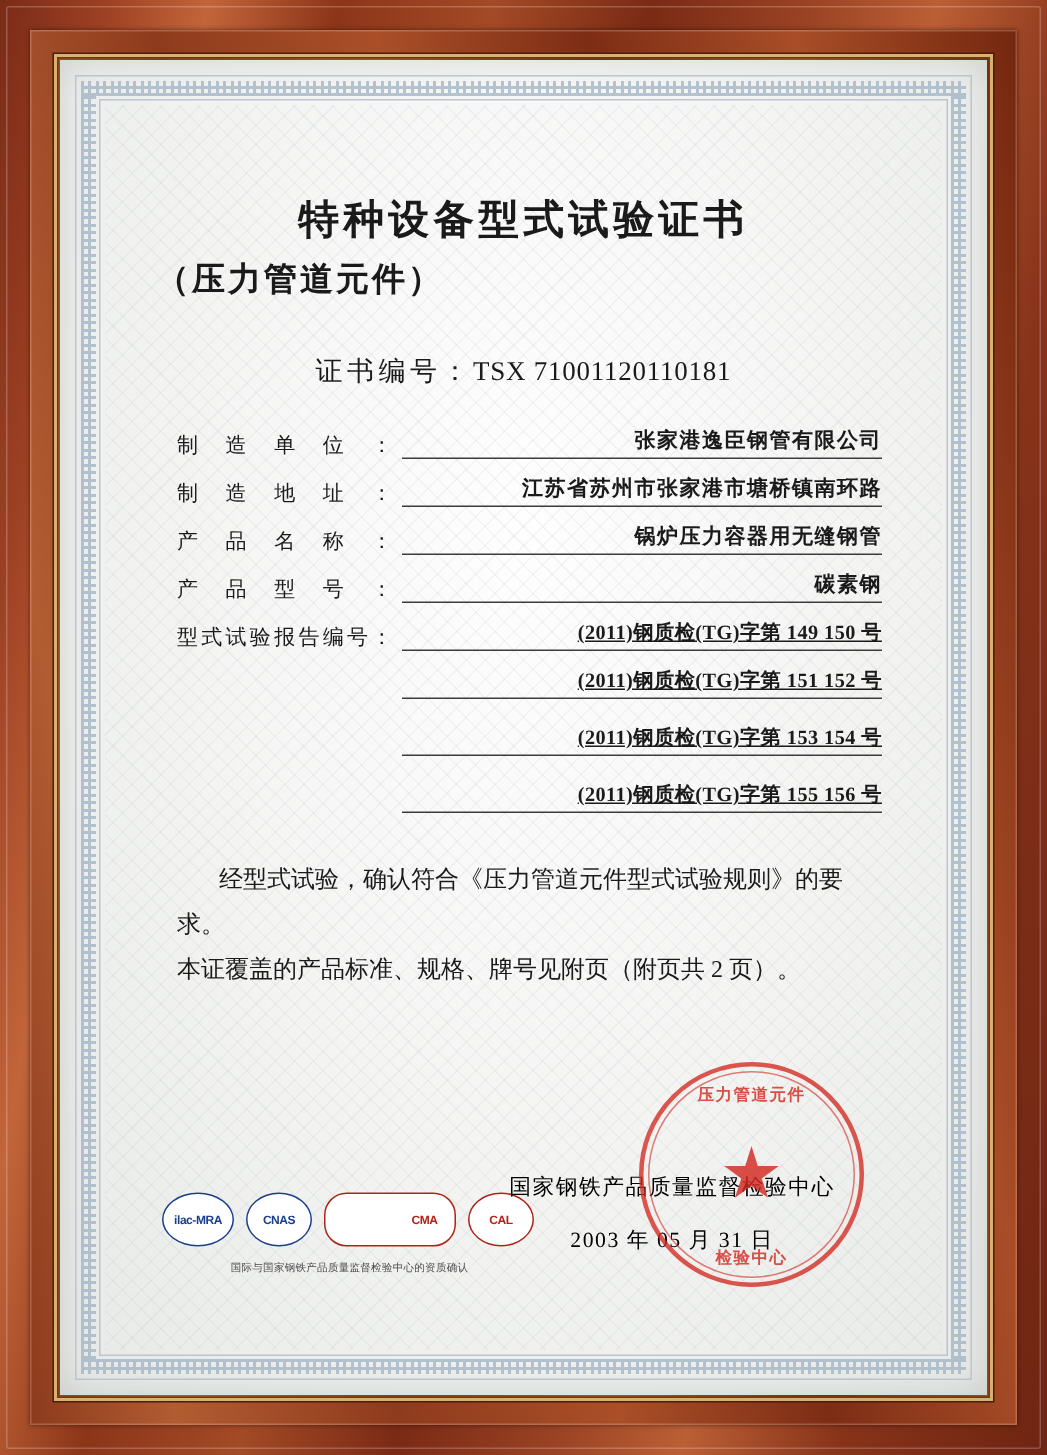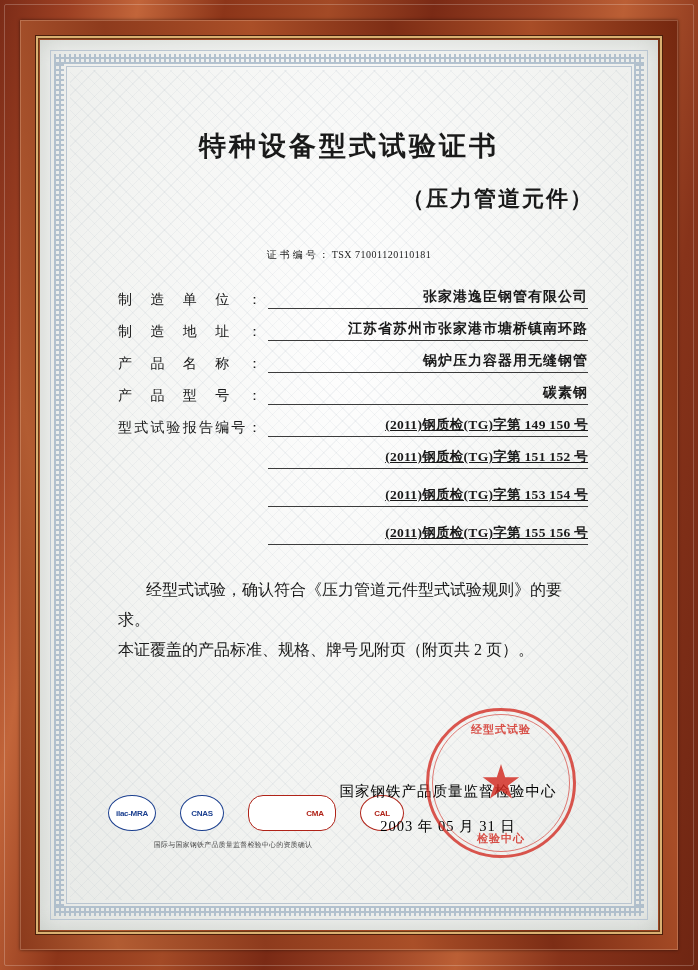--- a/index.html
+++ b/index.html
@@ -119,31 +119,31 @@
 
   #title-main {
     text-align: center;
     font-size: 27px;
     font-weight: bold;
     letter-spacing: 3px;
     margin-top: 32px;
     font-family: "DejaVu Serif", "Liberation Serif", serif;
   }
   #title-sub {
-    text-align: right;
+    text-align: left;
     font-size: 22px;
     font-weight: bold;
     letter-spacing: 2px;
-    margin-top: 20px;
+    margin-top: 7px;
     font-family: "DejaVu Serif", "Liberation Serif", serif;
   }
   #certificate-number-row {
     text-align: center;
     margin-top: 34px;
-    font-size: 10px;
+    font-size: 18px;
     letter-spacing: 1px;
   }
   #certificate-number-row .cert-no-label { letter-spacing: 3px; }
   #certificate-number-row .cert-no-value { letter-spacing: 0.5px; }
 
   
   #fields {
     margin-top: 26px;
     padding-left: 14px;
     padding-right: 6px;
@@ -213,21 +213,21 @@
   }
   #logos {
     position: absolute;
     left: 34px;
     bottom: 10px;
     width: 250px;
   }
   #logo-row {
     display: flex;
     align-items: center;
-    gap: 24px;
+    gap: 8px;
   }
   .logo-badge {
     width: 42px;
     height: 34px;
     border: 1.6px solid #1b3f8f;
     border-radius: 50%;
     color: #1b3f8f;
     font-size: 8px;
     font-weight: bold;
     display: flex;
@@ -419,21 +419,21 @@
       </div>
 
       <div id="issuer-block">
         <div id="issuer-name">国家钢铁产品质量监督检验中心</div>
         <div id="issue-date">2003 年 05 月 31 日</div>
       </div>
 
       <div id="seal-stamp">
         <div id="seal-circle"></div>
         <div id="seal-circle-inner"></div>
-        <div id="seal-top-text">经型式试验</div>
+        <div id="seal-top-text">压力管道元件</div>
         <div id="seal-star"></div>
         <div id="seal-bottom-text">检验中心</div>
       </div>
 
     </div>
 
   </div>
 </div>
 
 </body></html>

